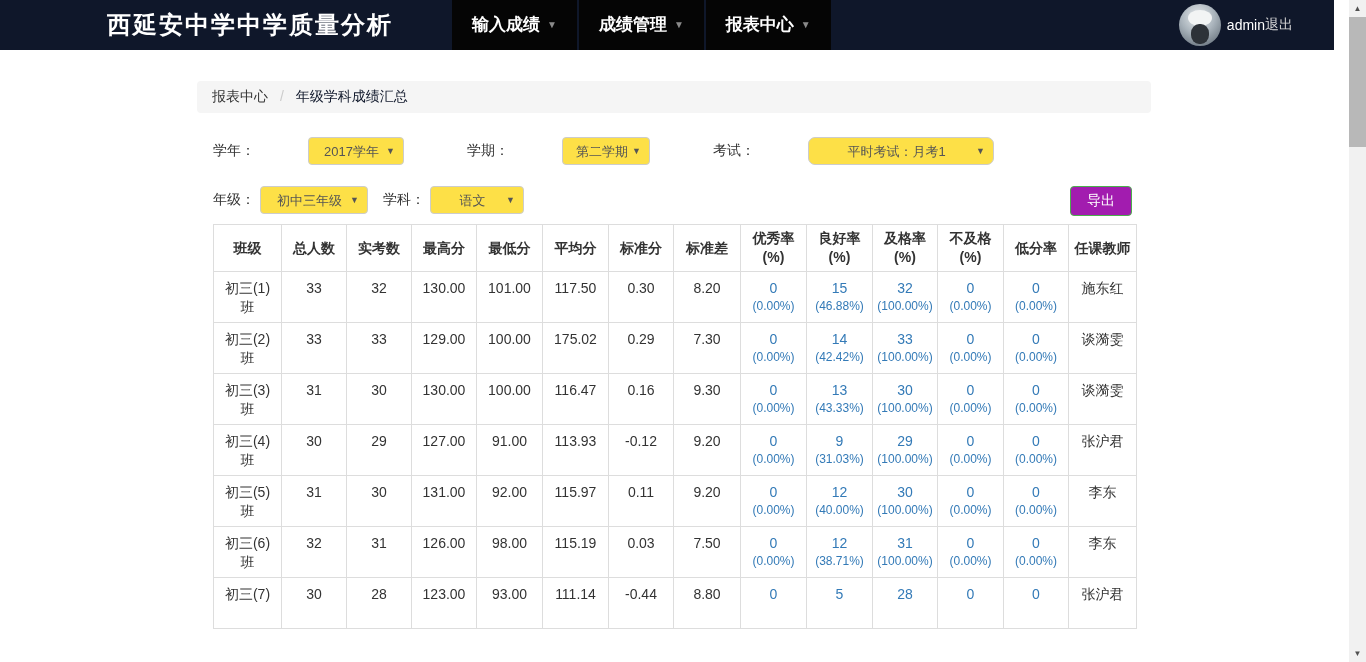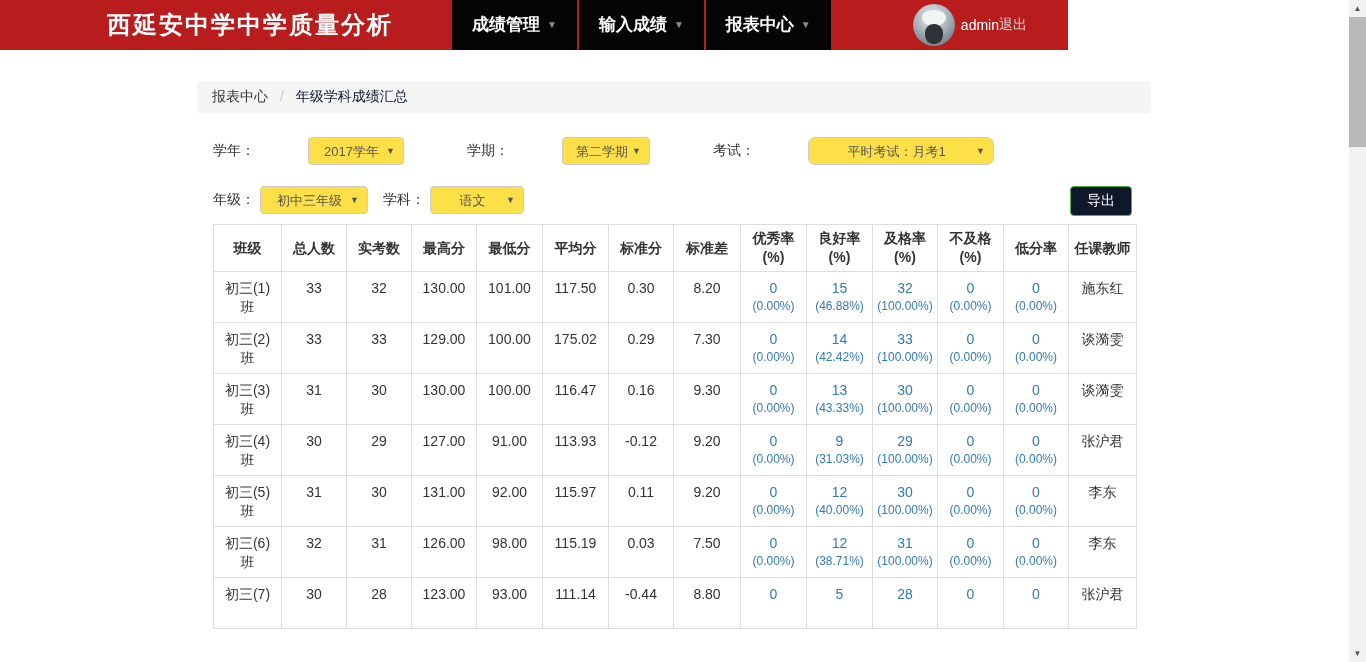--- a/index.html
+++ b/index.html
@@ -3,21 +3,21 @@
 <meta charset="utf-8">
 <style>
   * { box-sizing: border-box; margin: 0; padding: 0; }
   html,body { width:1366px; height:662px; overflow:hidden; }
   body {
     font-family:"Liberation Sans","DejaVu Sans",sans-serif;
     background:#fff; position:relative; color:#333;
   }
 
   
-  .navbar { position:absolute; top:0; left:0; width:1068px; height:50px; background:#b91c1c; }
+  .navbar { position:absolute; top:0; left:0; width:1334px; height:50px; background:#0f172a; }
   .brand {
     position:absolute; left:107px; top:0; line-height:50px;
     color:#fff; font-size:24px; font-weight:bold; letter-spacing:2px; white-space:nowrap;
   }
   .nav-menus { position:absolute; left:452px; top:0; height:50px; display:flex; }
   .nav-item {
     background:#050505; height:50px; line-height:50px; padding:0 20px;
     color:#fff; font-size:17px; font-weight:bold; margin-right:2px; cursor:pointer; white-space:nowrap;
   }
   .nav-caret { color:#8a8a8a; font-size:10px; margin-left:7px; vertical-align:2px; }
@@ -70,21 +70,21 @@
   .tabs { margin-top:20px; border-bottom:1px solid #ddd; display:flex; list-style:none; }
   .tab {
     display:block; padding:6px 15px; font-size:14px; color:#337ab7; cursor:pointer;
     margin-bottom:-1px; border:1px solid transparent; border-radius:4px 4px 0 0;
     text-decoration:none; white-space:nowrap;
   }
   .tab.active { color:#555; background:#fff; border-color:#ddd #ddd #fff; cursor:default; }
 
   .btn-export {
     position:absolute; right:19px; top:0; height:30px; padding:0 16px;
-    background:#0f172a; border:1px solid #4cae4c; border-radius:4px;
+    background:#a21caf; border:1px solid #4cae4c; border-radius:4px;
     color:#fff; font-size:14px; cursor:pointer;
     font-family:"Liberation Sans","DejaVu Sans",sans-serif;
   }
 
   
   table.report {
     margin:10px 0 0 16px; width:923px; border-collapse:collapse; table-layout:fixed;
     font-size:14px; color:#333; text-align:center;
   }
   .report th, .report td { border:1px solid #ddd; }
@@ -95,24 +95,24 @@
   .report td.blue { color:#337ab7; }
   .report td.blue .p { font-size:12px; line-height:17px; white-space:nowrap; }
 </style>
 </head>
 <body>
 
 <div class="navbar">
   <div class="brand">西延安中学中学质量分析</div>
   <div class="nav-menus">
     <div class="nav-item">
-      <span>成绩管理</span><span class="nav-caret">▼</span>
+      <span>输入成绩</span><span class="nav-caret">▼</span>
     </div>
     <div class="nav-item">
-      <span>输入成绩</span><span class="nav-caret">▼</span>
+      <span>成绩管理</span><span class="nav-caret">▼</span>
     </div>
     <div class="nav-item">
       <span>报表中心</span><span class="nav-caret">▼</span>
     </div>
   </div>
   <div class="nav-right">
     <div class="avatar"></div>
     <div class="username">admin</div>
     <div class="logout">退出</div>
   </div>

